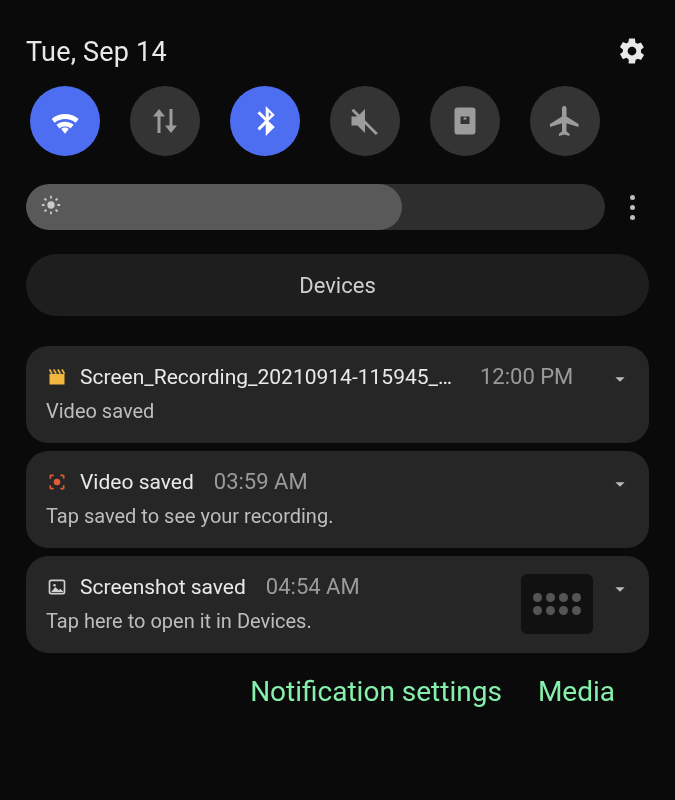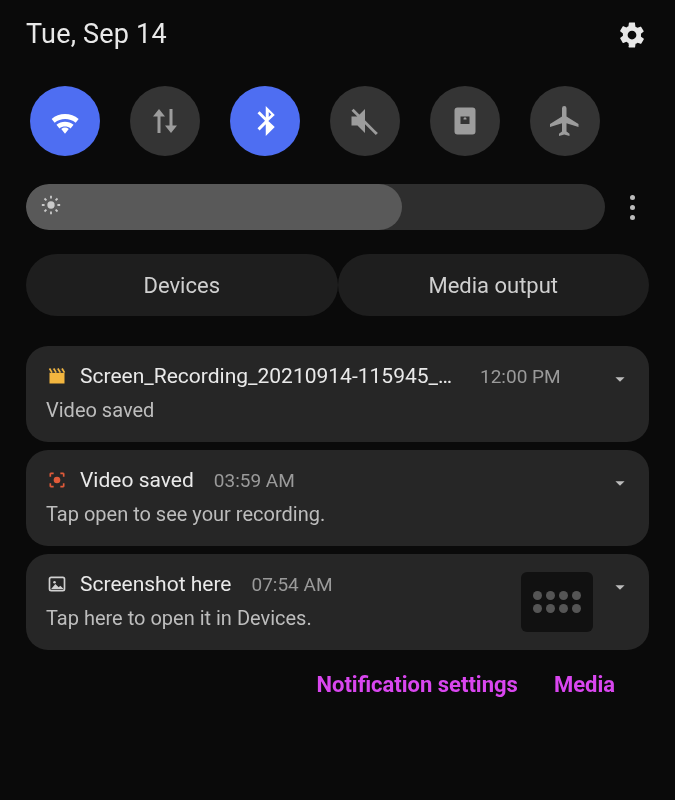--- a/index.html
+++ b/index.html
@@ -1,18 +1,18 @@
 <!DOCTYPE html>
 <html><head>
 <meta charset="utf-8">
 <style>
   * { box-sizing: border-box; margin: 0; padding: 0; }
   html, body { width: 675px; height: 800px; background: #0a0a0a; font-family: Roboto, "Segoe UI", Arial, sans-serif; color: #e4e4e4; overflow: hidden; }
   .shade { padding: 18px 26px 0 26px; }
-  .top-row { display: flex; align-items: flex-start; justify-content: space-between; height: 50px; }
+  .top-row { display: flex; align-items: flex-end; justify-content: space-between; height: 50px; }
   .date { font-size: 27px; font-weight: 400; color: #e8e8e8; letter-spacing: .2px; }
   .settings-btn { width: 34px; height: 34px; display: flex; align-items: center; justify-content: center; cursor: pointer; }
   .qs-row { display: flex; gap: 30px; margin-top: 18px; padding: 0 4px; }
   .qs-tile { width: 70px; height: 70px; border-radius: 50%; display: flex; align-items: center; justify-content: center; cursor: pointer; flex-shrink: 0; }
   .qs-on { background: #4e6ef2; }
   .qs-off { background: #343434; }
   .qs-tile svg { width: 36px; height: 36px; }
   .brightness { display: flex; align-items: center; margin-top: 28px; gap: 10px; }
   .brightness-track { flex: 1; height: 46px; background: #2e2e2e; border-radius: 23px; position: relative; overflow: hidden; cursor: pointer; }
   .brightness-fill { position: absolute; left: 0; top: 0; bottom: 0; background: #595959; border-radius: 23px; }
@@ -20,28 +20,28 @@
   .more-btn { width: 34px; height: 34px; display: flex; align-items: center; justify-content: center; cursor: pointer; }
   .dots { display: flex; flex-direction: column; gap: 5px; }
   .dots span { width: 5px; height: 5px; background: #bcbcbc; border-radius: 50%; }
   .pill-row { display: flex; margin-top: 24px; }
   .pill { flex: 1; height: 62px; background: #1e1e1e; border-radius: 31px; display: flex; align-items: center; justify-content: center; font-size: 22px; color: #cfcfcf; cursor: pointer; }
   .notifs { margin-top: 30px; display: flex; flex-direction: column; gap: 8px; }
   .notif { background: #262626; border-radius: 22px; padding: 18px 20px 20px 20px; position: relative; cursor: pointer; }
   .notif-head { display: flex; align-items: center; gap: 12px; }
   .app-icon { width: 22px; height: 22px; display: flex; align-items: center; justify-content: center; flex-shrink: 0; }
   .notif-title { font-size: 21px; color: #e9e9e9; white-space: nowrap; overflow: hidden; text-overflow: ellipsis; max-width: 380px; }
-  .notif-time { font-size: 19px; color: #9a9a9a; margin-left: 8px; white-space: nowrap; }
+  .notif-time { font-size: 22px; color: #9a9a9a; margin-left: 8px; white-space: nowrap; }
   .notif-body { font-size: 20px; color: #bdbdbd; margin-top: 10px; }
   .expand { position: absolute; right: 14px; top: 18px; width: 30px; height: 30px; display: flex; align-items: center; justify-content: center; cursor: pointer; }
   .expand svg { width: 22px; height: 22px; }
   .notif-thumb { position: absolute; right: 56px; top: 18px; width: 72px; height: 60px; background: #111; border-radius: 6px; display: flex; flex-wrap: wrap; align-content: center; justify-content: center; gap: 4px; padding: 6px; }
   .notif-thumb span { width: 9px; height: 9px; background: #555; border-radius: 50%; }
   .footer { display: flex; justify-content: flex-end; gap: 36px; padding: 22px 34px 0 0; }
-  .footer-link { font-size: 22px; color: #d946ef; cursor: pointer; font-weight: bold; }
+  .footer-link { font-size: 28px; color: #86efac; cursor: pointer; }
 </style>
 </head>
 <body>
 
 <div class="shade">
 
   <div class="top-row">
     <div class="date">Tue, Sep 14</div>
     <div class="settings-btn">
       <svg width="30" height="30" viewBox="0 0 24 24" fill="#e8e8e8">
@@ -106,21 +106,20 @@
       <div class="dots">
           <span></span>
           <span></span>
           <span></span>
         </div>
     </div>
   </div>
 
   <div class="pill-row">
     <div class="pill">Devices</div>
-    <div class="pill">Media output</div>
   </div>
 
   <div class="notifs">
 
     <div class="notif">
       <div class="notif-head">
         <span class="app-icon">
           <svg viewBox="0 0 24 24" width="20" height="20">
               <rect x="3" y="8" width="18" height="13" fill="#f3b63f"></rect>
               <path d="M3 3h18v5H3z" fill="#333"></path>
@@ -142,39 +141,39 @@
       <div class="notif-head">
         <span class="app-icon">
           <svg viewBox="0 0 24 24" width="20" height="20" fill="none" stroke="#e25b3a" stroke-width="2">
               <path d="M4 4h4M4 4v4M20 4h-4M20 4v4M4 20h4M4 20v-4M20 20h-4M20 20v-4"></path>
               <circle cx="12" cy="12" r="3" fill="#e25b3a"></circle>
             </svg>
         </span>
         <span class="notif-title">Video saved</span>
         <span class="notif-time">03:59 AM</span>
       </div>
-      <div class="notif-body">Tap open to see your recording.</div>
+      <div class="notif-body">Tap saved to see your recording.</div>
       <div class="expand">
         <svg viewBox="0 0 24 24" fill="#bcbcbc">
             <path d="M7 10l5 5 5-5H7Z"></path>
           </svg>
       </div>
     </div>
 
     <div class="notif">
       <div class="notif-head">
         <span class="app-icon">
           <svg viewBox="0 0 24 24" width="20" height="20" fill="#d0d0d0">
               <rect x="3" y="4" width="18" height="16" rx="2" fill="none" stroke="#d0d0d0" stroke-width="2"></rect>
               <circle cx="9" cy="10" r="1.5"></circle>
               <path d="M5 18l5-6 4 4 2-2 4 4H5Z"></path>
             </svg>
         </span>
-        <span class="notif-title">Screenshot here</span>
-        <span class="notif-time">07:54 AM</span>
+        <span class="notif-title">Screenshot saved</span>
+        <span class="notif-time">04:54 AM</span>
       </div>
       <div class="notif-body">Tap here to open it in Devices.</div>
       <div class="notif-thumb">
           <span></span>
           <span></span>
           <span></span>
           <span></span>
           <span></span>
           <span></span>
           <span></span>

